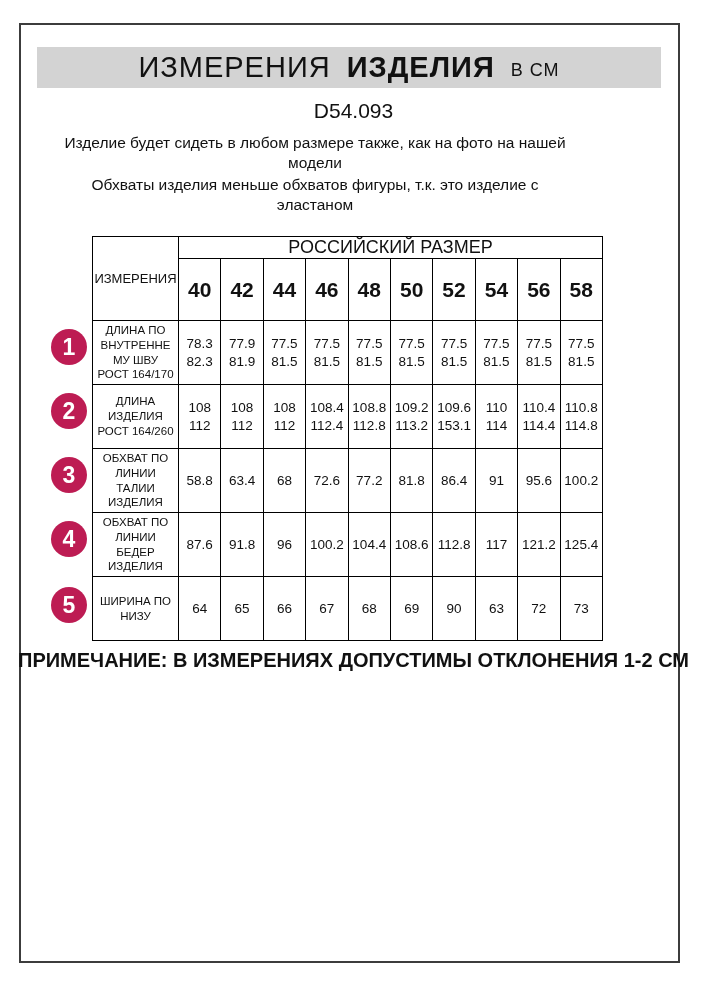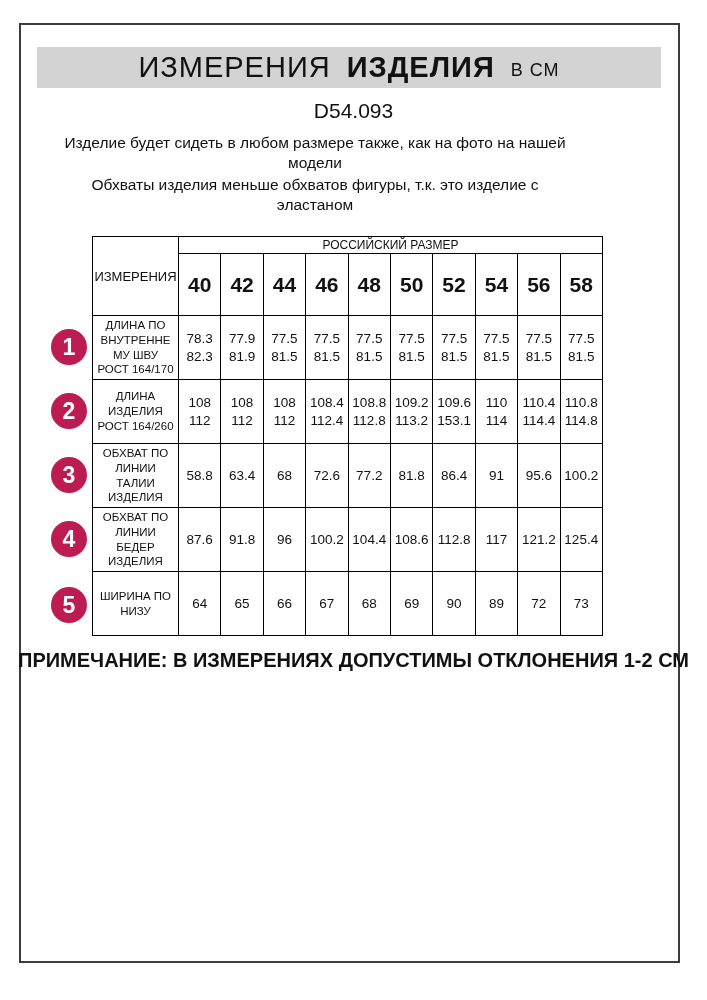--- a/index.html
+++ b/index.html
@@ -36,21 +36,21 @@
     position:absolute; left:92px; top:236px;
     border-collapse:collapse; table-layout:fixed; width:511px;
     background:#fff;
   }
   .measure-table th, .measure-table td {
     border:1.5px solid var(--line);
     text-align:center; vertical-align:middle; padding:0;
     white-space:pre-line; overflow:hidden;
   }
   tr.group-row { height:17px; }
-  .group-cell  { font-size:12px; font-weight:normal; }
+  .group-cell  { font-size:18px; font-weight:normal; }
   .corner-cell { font-size:13px; font-weight:normal; width:86px; }
   tr.size-row  { height:62px; }
   .size-cell   { font-size:21px; font-weight:bold; width:42.5px; }
   tbody tr     { height:64px; }
   .label-cell  { font-size:11.5px; line-height:1.3; }
   .value-cell  { font-size:13.5px; line-height:1.3; }
 
   .num-circle {
     position:absolute; left:51px; width:36px; height:36px;
     background:var(--accent); border-radius:50%;
@@ -186,21 +186,21 @@
       <tr>
         <td class="label-cell">ШИРИНА ПО
 НИЗУ</td>
         <td class="value-cell">64</td>
         <td class="value-cell">65</td>
         <td class="value-cell">66</td>
         <td class="value-cell">67</td>
         <td class="value-cell">68</td>
         <td class="value-cell">69</td>
         <td class="value-cell">90</td>
-        <td class="value-cell">89</td>
+        <td class="value-cell">63</td>
         <td class="value-cell">72</td>
         <td class="value-cell">73</td>
       </tr>
     </tbody>
 </table>
 
 <div id="row-markers">
     <div class="num-circle" style="top: 329px;">1</div>
     <div class="num-circle" style="top: 393px;">2</div>
     <div class="num-circle" style="top: 457px;">3</div>

